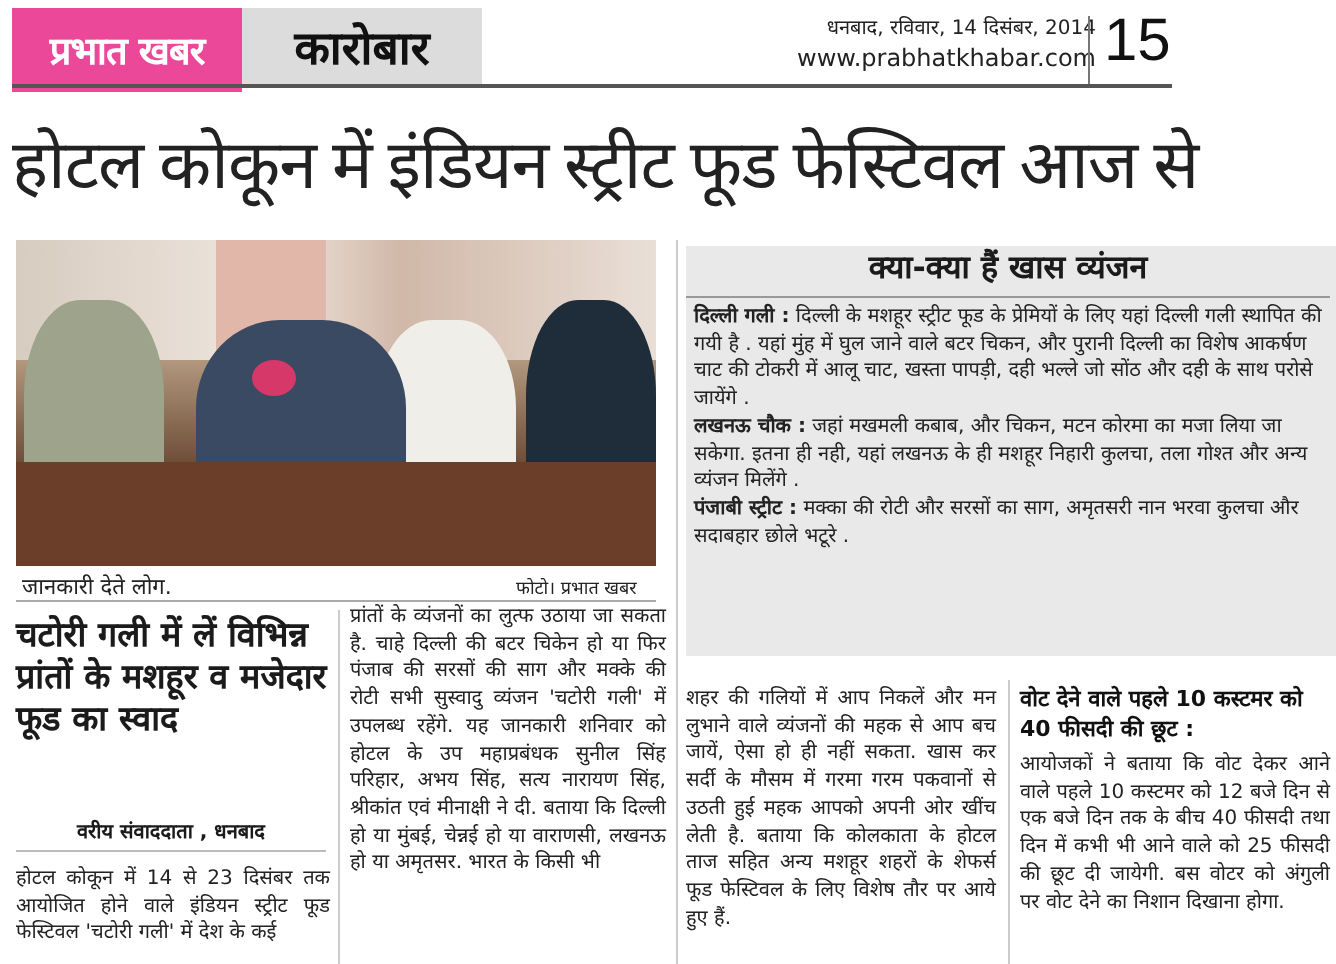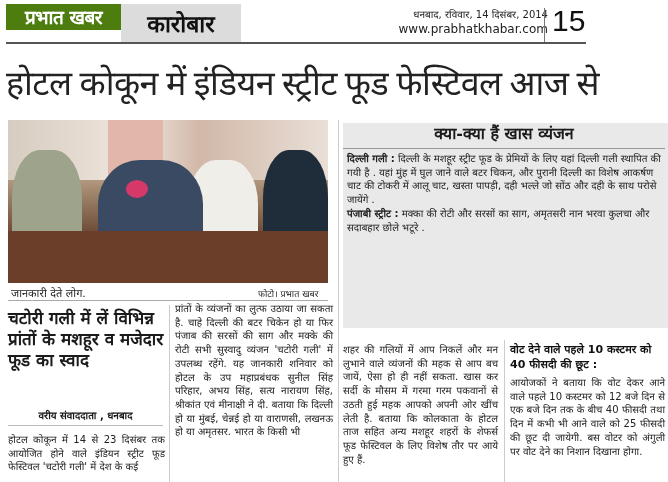--- a/index.html
+++ b/index.html
@@ -1,22 +1,22 @@
 <!DOCTYPE html>
 <html><head>
 <meta charset="utf-8">
 <style>
   html, body { margin: 0; padding: 0; background: #ffffff; }
   body { width: 668px; height: 482px; position: relative; overflow: hidden;
          font-family: "DejaVu Sans", sans-serif; color: #1a1a1a; }
 
   
   .masthead { position: absolute; left: 6px; top: 4px; width: 254px; height: 38px; }
-  .brand { position: absolute; left: 0; top: 0; width: 115px; height: 26px;
-           background: #4d7c0f; color: #fff; font-size: 19px; font-weight: bold;
+  .brand { position: absolute; left: 0; top: 0; width: 115px; height: 42px;
+           background: #ec4899; color: #fff; font-size: 19px; font-weight: bold;
            display: flex; align-items: center; justify-content: center; letter-spacing: -0.5px; }
   .section { position: absolute; left: 115px; top: 0; width: 120px; height: 38px;
              background: #dcdcdc; color: #111; font-size: 23px; font-weight: bold;
              display: flex; align-items: center; justify-content: center; }
   .rule-top { position: absolute; left: 6px; top: 42px; width: 580px; height: 2px; background: #555; }
   .dateline { position: absolute; right: 120px; top: 8px; text-align: right;
               font-size: 10px; line-height: 14px; color: #222; }
   .dateline .url { font-size: 12px; }
   .vsep { position: absolute; left: 544px; top: 8px; width: 1px; height: 34px; background: #777; }
   .page-no { position: absolute; left: 552px; top: 4px; font-size: 30px; font-family: "Liberation Sans", sans-serif; color: #111; }
@@ -106,18 +106,19 @@
 <div class="col col2">प्रांतों के व्यंजनों का लुत्फ उठाया जा सकता है. चाहे दिल्ली की बटर चिकेन हो या फिर पंजाब की सरसों की साग और मक्के की रोटी सभी सुस्वादु व्यंजन 'चटोरी गली' में उपलब्ध रहेंगे. यह जानकारी शनिवार को होटल के उप महाप्रबंधक सुनील सिंह परिहार, अभय सिंह, सत्य नारायण सिंह, श्रीकांत एवं मीनाक्षी ने दी. बताया कि दिल्ली हो या मुंबई, चेन्नई हो या वाराणसी, लखनऊ हो या अमृतसर. भारत के किसी भी</div>
 <div class="vrule" style="left:338px; top:120px; height:362px;"></div>
 <div class="col col3">शहर की गलियों में आप निकलें और मन लुभाने वाले व्यंजनों की महक से आप बच जायें, ऐसा हो ही नहीं सकता. खास कर सर्दी के मौसम में गरमा गरम पकवानों से उठती हुई महक आपको अपनी ओर खींच लेती है. बताया कि कोलकाता के होटल ताज सहित अन्य मशहूर शहरों के शेफर्स फूड फेस्टिवल के लिए विशेष तौर पर आये हुए हैं.</div>
 <div class="vrule" style="left:504px; top:340px; height:142px;"></div>
 
 <div class="box">
   <div class="box-title">क्या-क्या हैं खास व्यंजन</div>
   <div class="box-rule"></div>
   <div class="box-body">
     <p><b>दिल्ली गली :</b><span> दिल्ली के मशहूर स्ट्रीट फूड के प्रेमियों के लिए यहां दिल्ली गली स्थापित की गयी है . यहां मुंह में घुल जाने वाले बटर चिकन, और पुरानी दिल्ली का विशेष आकर्षण चाट की टोकरी में आलू चाट, खस्ता पापड़ी, दही भल्ले जो सोंठ और दही के साथ परोसे जायेंगे .</span></p>
+    <p><b>लखनऊ चौक :</b><span> जहां मखमली कबाब, और चिकन, मटन कोरमा का मजा लिया जा सकेगा. इतना ही नही, यहां लखनऊ के ही मशहूर निहारी कुलचा, तला गोश्त और अन्य व्यंजन मिलेंगे .</span></p>
     <p><b>पंजाबी स्ट्रीट :</b><span> मक्का की रोटी और सरसों का साग, अमृतसरी नान भरवा कुलचा और सदाबहार छोले भटूरे .</span></p>
   </div>
 </div>
 
 <div class="notice-head">वोट देने वाले पहले 10 कस्टमर को 40 फीसदी की छूट :</div>
 <div class="col col4">आयोजकों ने बताया कि वोट देकर आने वाले पहले 10 कस्टमर को 12 बजे दिन से एक बजे दिन तक के बीच 40 फीसदी तथा दिन में कभी भी आने वाले को 25 फीसदी की छूट दी जायेगी. बस वोटर को अंगुली पर वोट देने का निशान दिखाना होगा.</div>
 
 </body></html>

